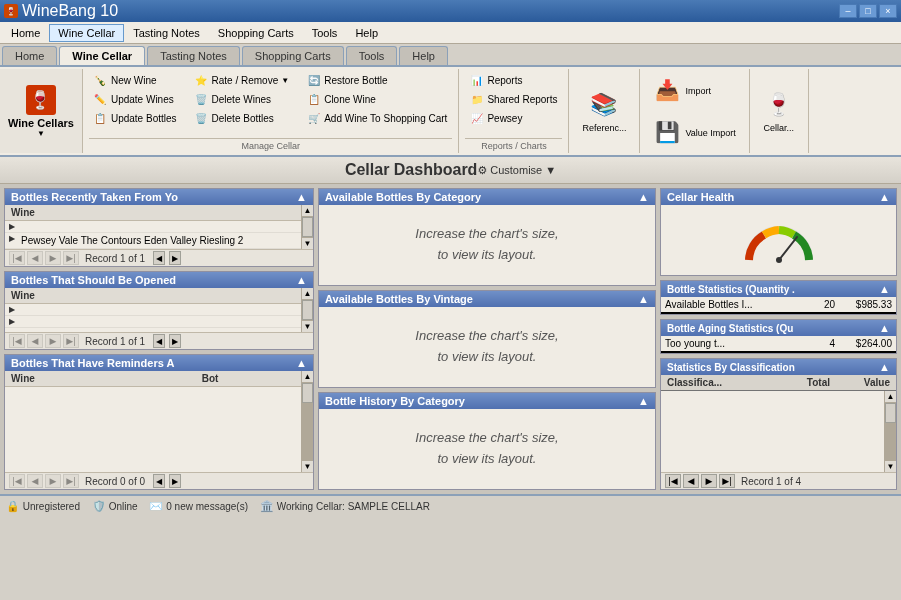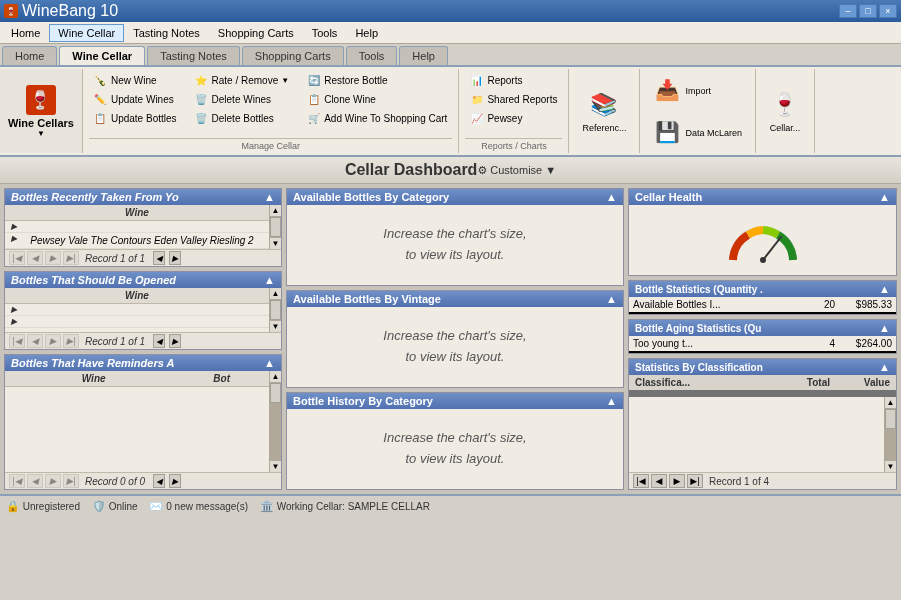--- a/index.html
+++ b/index.html
@@ -45,21 +45,21 @@
     .wine-cellars-arrow { font-size: 8px; }
 
     
     .page-header { background: linear-gradient(to bottom, #e8e4dc, #d4d0c8); padding: 4px 10px; display: flex; align-items: center; justify-content: center; border-bottom: 1px solid #b0a898; }
     .page-title { font-size: 16px; font-weight: bold; color: #333; }
     .customise-btn { display: flex; align-items: center; gap: 3px; font-size: 11px; cursor: pointer; color: #333; }
 
     
     .panel { background: #f0ece4; border: 1px solid #9090a0; display: flex; flex-direction: column; }
     .panel-header { background: linear-gradient(to bottom, #7090c8, #5070b0); color: #fff; padding: 2px 6px; display: flex; align-items: center; justify-content: space-between; font-size: 11px; font-weight: bold; }
-    .panel-body { flex: 1; display: flex; flex-direction: column; text-align: center; }
+    .panel-body { flex: 1; display: flex; flex-direction: column; }
     .panel-collapse-btn { color: #fff; cursor: pointer; font-size: 11px; }
 
     
     .chart-placeholder { flex: 1; display: flex; flex-direction: column; align-items: center; justify-content: center; color: #555; font-style: italic; text-align: center; font-size: 13px; line-height: 1.6; padding: 10px; min-height: 80px; }
     .mini-grid-header { background: #e0dcd4; display: flex; padding: 1px 4px; border-bottom: 1px solid #c0b8a8; }
     .mini-grid-col { font-size: 10px; font-weight: bold; color: #333; flex: 1; padding: 1px 2px; }
     .mini-grid-row { display: flex; padding: 1px 4px; border-bottom: 1px solid #e0dcd4; }
     .mini-grid-cell { font-size: 10px; flex: 1; padding: 1px 2px; overflow: hidden; white-space: nowrap; text-overflow: ellipsis; }
     .mini-grid-arrow { width: 10px; font-size: 8px; color: #333; }
 
@@ -74,21 +74,21 @@
     .stat-panel { border: 1px solid #9090a0; margin: 0; }
     .stat-header { background: linear-gradient(to bottom, #7090c8, #5070b0); color: #fff; padding: 2px 6px; display: flex; align-items: center; justify-content: space-between; font-size: 10px; font-weight: bold; }
     .stat-row { display: flex; align-items: center; padding: 2px 4px; border-bottom: 2px solid #000000; gap: 2px; }
     .stat-cell { font-size: 10px; overflow: hidden; white-space: nowrap; text-overflow: ellipsis; }
     .stat-cell.grow { flex: 1; }
     .stat-cell.num { min-width: 28px; text-align: right; }
     .stat-cell.money { min-width: 55px; text-align: right; }
     .stat-nav { background: #e8e4dc; border-top: 1px solid #c0b8a8; display: flex; align-items: center; padding: 1px 4px; gap: 2px; }
 
     
-    .classif-header { display: flex; padding: 1px 4px; background: #d8d4cc; border-bottom: 7px solid #737373; }
+    .classif-header { display: flex; padding: 1px 4px; background: #d8d4cc; border-bottom: 1px solid #737373; }
     .classif-col { font-size: 10px; font-weight: bold; color: #333; padding: 1px 2px; }
     .classif-col.grow { flex: 1; }
     .classif-col.num { min-width: 45px; text-align: right; }
     .classif-col.money { min-width: 60px; text-align: right; }
 
     
     .status-bar { background: #d4d0c8; border-top: 2px solid #8ba0b8; height: 22px; display: flex; align-items: center; padding: 0 6px; gap: 12px; font-size: 10px; color: #333; }
     .status-item { display: flex; align-items: center; gap: 3px; }
     .status-icon { font-size: 11px; }
     .lock-icon { color: #888; }
@@ -100,21 +100,21 @@
     .gauge-container { display: flex; align-items: center; justify-content: center; flex: 1; padding: 10px; }
 
     
     .panel-scroll { width: 12px; background: #d4d0c8; border-left: 1px solid #b0a898; display: flex; flex-direction: column; }
     .scroll-up { height: 12px; background: #e0dcd4; border-bottom: 1px solid #b0a898; display: flex; align-items: center; justify-content: center; font-size: 8px; cursor: pointer; }
     .scroll-down { height: 12px; background: #e0dcd4; border-top: 1px solid #b0a898; display: flex; align-items: center; justify-content: center; font-size: 8px; cursor: pointer; margin-top: auto; cursor: pointer; }
     .scroll-track { flex: 1; background: #b0a898; }
     .scroll-thumb { width: 100%; height: 20px; background: #d4d0c8; border: 1px solid #a0a098; }
     .dashboard-container { display: flex; gap: 4px; padding: 4px; background: #c8c4bc; flex: 1; overflow: hidden; }
     .dash-col { display: flex; flex-direction: column; gap: 4px; }
-    .dash-col-left { width: 278px; font-style: italic; }
+    .dash-col-left { width: 310px; }
     .dash-col-mid { width: 338px; }
     .dash-col-right { flex: 1; }
 
     .grid-with-scroll { display: flex; flex: 1; }
     .grid-area { flex: 1; }
   </style>
 </head>
 <body>
 
 <div class="title-bar">
@@ -232,21 +232,21 @@
   </div>
 
   <div class="ribbon-large-section">
     <div style="display:flex;flex-direction:column;gap:4px;">
       <div class="ribbon-large-btn" style="flex-direction:row;align-items:center;gap:4px;min-width:auto;">
         <div style="width:28px;height:28px;display:flex;align-items:center;justify-content:center;font-size:20px;">📥</div>
         <div class="ribbon-large-label">Import</div>
       </div>
       <div class="ribbon-large-btn" style="flex-direction:row;align-items:center;gap:4px;min-width:auto;">
         <div style="width:28px;height:28px;display:flex;align-items:center;justify-content:center;font-size:20px;">💾</div>
-        <div class="ribbon-large-label">Data McLaren</div>
+        <div class="ribbon-large-label">Value Import</div>
       </div>
     </div>
   </div>
 
   <div class="ribbon-large-section">
     <div class="ribbon-large-btn">
       <div class="ribbon-large-icon">🍷</div>
       <div class="ribbon-large-label">Cellar...</div>
     </div>
   </div>

